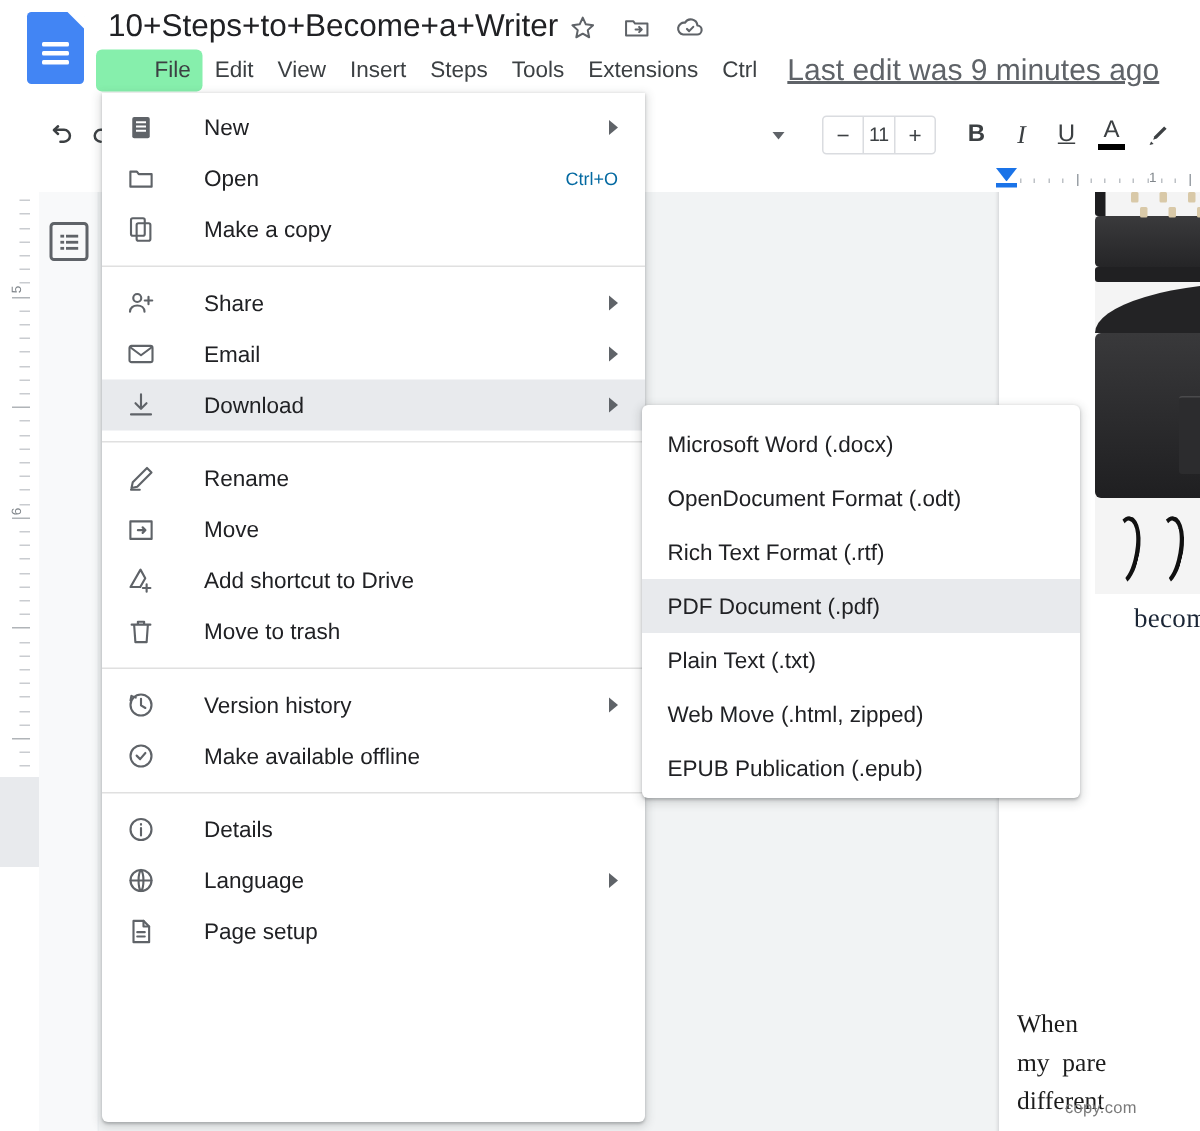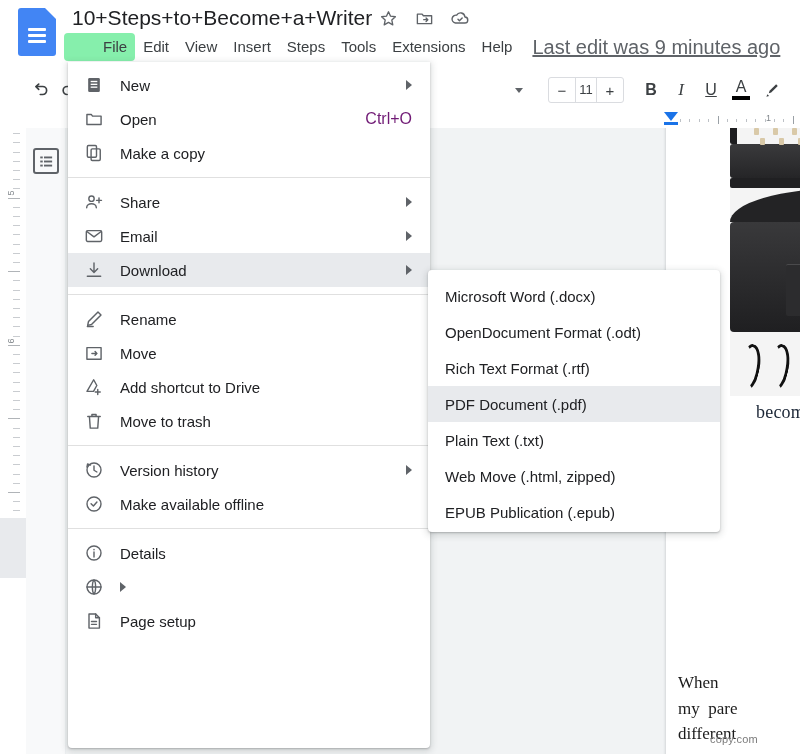--- a/index.html
+++ b/index.html
@@ -233,22 +233,22 @@
   .mi {
     position: relative; display: flex; align-items: center;
     height: 34px; padding: 0 12px 0 0;
     font-size: 15px; color: #202124;
   }
   .mi.hl { background: #e8eaed; }
   .mi .mi-ico {
     width: 52px; display: flex; align-items: center; justify-content: center;
     color: #5f6368; flex: 0 0 52px;
   }
-  .mi .mi-label { flex: 1; white-space: nowrap; }
-  .mi .mi-accel { font-size: 16px; color: #701a75; padding-right: 6px; white-space: nowrap; }
+  .mi .mi-label { flex: 1; white-space: nowrap; margin-left: 16px; }
+  .mi .mi-accel { font-size: 12px; color: #0369a1; padding-right: 6px; white-space: nowrap; }
   .mi .mi-arrow {
     width: 0; height: 0; margin-right: 6px;
     border-top: 5px solid transparent; border-bottom: 5px solid transparent;
     border-left: 6px solid #5f6368;
   }
   .msep { height: 1px; background: #e0e0e0; margin: 7px 0; }
 
   
   .submenu {
     position: absolute; left: 428px; top: 270px;
@@ -443,21 +443,21 @@
     </div>
 
     <div class="menubar" id="menubar">
         <div class="menuitem active">File</div>
         <div class="menuitem">Edit</div>
         <div class="menuitem">View</div>
         <div class="menuitem">Insert</div>
         <div class="menuitem">Steps</div>
         <div class="menuitem">Tools</div>
         <div class="menuitem">Extensions</div>
-        <div class="menuitem">Help</div>
+        <div class="menuitem">Ctrl</div>
         <div class="lastedit">Last edit was 9 minutes ago</div>
       </div>
   </div>
 
   <div class="toolbar">
     <div style="width:24px"></div>
     <div class="tb-icon">
       <svg width="19" height="19" viewBox="0 0 24 24" fill="none" stroke="#3c4043" stroke-width="2.1" stroke-linecap="round" stroke-linejoin="round">
         <path d="M8 7H16a5 5 0 0 1 0 10h-3"></path>
           <path d="M11 4L7.5 7.2 11 10.5"></path>
@@ -630,20 +630,21 @@
         </span>
         <span class="mi-label">Details</span>
       </div>
       <div class="mi">
         <span class="mi-ico">
           <svg width="20" height="20" viewBox="0 0 24 24">
             <circle cx="12" cy="12" r="8.4" fill="none" stroke="#5f6368" stroke-width="1.7" stroke-linecap="round" stroke-linejoin="round"></circle>
             <path d="M3.6 12h16.8M12 3.6c2.6 2.6 2.6 14.2 0 16.8-2.6-2.6-2.6-14.2 0-16.8z" fill="none" stroke="#5f6368" stroke-width="1.7" stroke-linecap="round" stroke-linejoin="round"></path>
           </svg>
         </span>
+        <span class="mi-label">Language</span>
         <span class="mi-arrow"></span>
       </div>
       <div class="mi">
         <span class="mi-ico">
           <svg width="20" height="20" viewBox="0 0 24 24">
             <path d="M6 3.5h8l4.5 4.5v12.5H6z" fill="none" stroke="#5f6368" stroke-width="1.7" stroke-linecap="round" stroke-linejoin="round"></path>
             <path d="M14 3.5V8h4.5" fill="none" stroke="#5f6368" stroke-width="1.7" stroke-linecap="round" stroke-linejoin="round"></path>
             <path d="M9 12.5h6M9 16h6" fill="none" stroke="#5f6368" stroke-width="1.7" stroke-linecap="round" stroke-linejoin="round"></path>
           </svg>
         </span>

